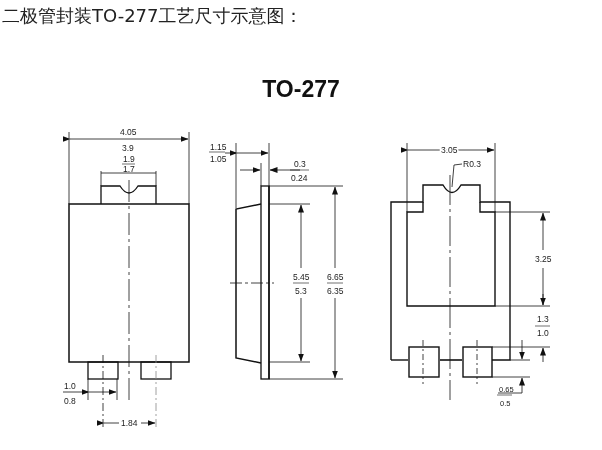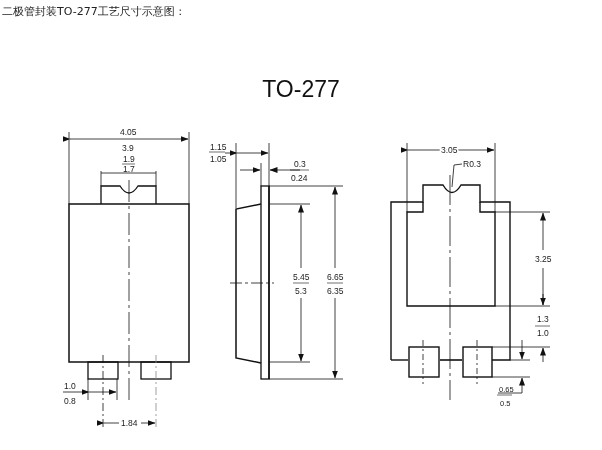--- a/index.html
+++ b/index.html
@@ -1,18 +1,18 @@
 <!DOCTYPE html>
 <html><head>
 <meta charset="utf-8">
 <style>
   html, body { margin:0; padding:0; background:#ffffff; }
   body { width:602px; height:450px; position:relative; overflow:hidden; font-family:"DejaVu Sans", "Liberation Sans", sans-serif; }
-  .heading { position:absolute; left:2px; top:4px; font-size:11px; color:#222; white-space:nowrap; }
-  .title { position:absolute; left:0; width:602px; top:76px; text-align:center; font-family:"Liberation Sans", sans-serif; font-weight:normal; font-size:23px; color:#111; }
+  .heading { position:absolute; left:2px; top:4px; font-size:18px; color:#222; white-space:nowrap; }
+  .title { position:absolute; left:0; width:602px; top:76px; text-align:center; font-family:"Liberation Sans", sans-serif; font-weight:bold; font-size:23px; color:#111; }
   svg { position:absolute; left:0; top:0; }
   svg text { font-family:"Liberation Sans", sans-serif; font-size:8.5px; fill:#222; }
 </style>
 </head>
 <body>
 
 <div class="heading">二极管封装TO-277工艺尺寸示意图：</div>
 <div class="title">TO-277</div>
 
 <svg width="602" height="450" viewBox="0 0 602 450">

